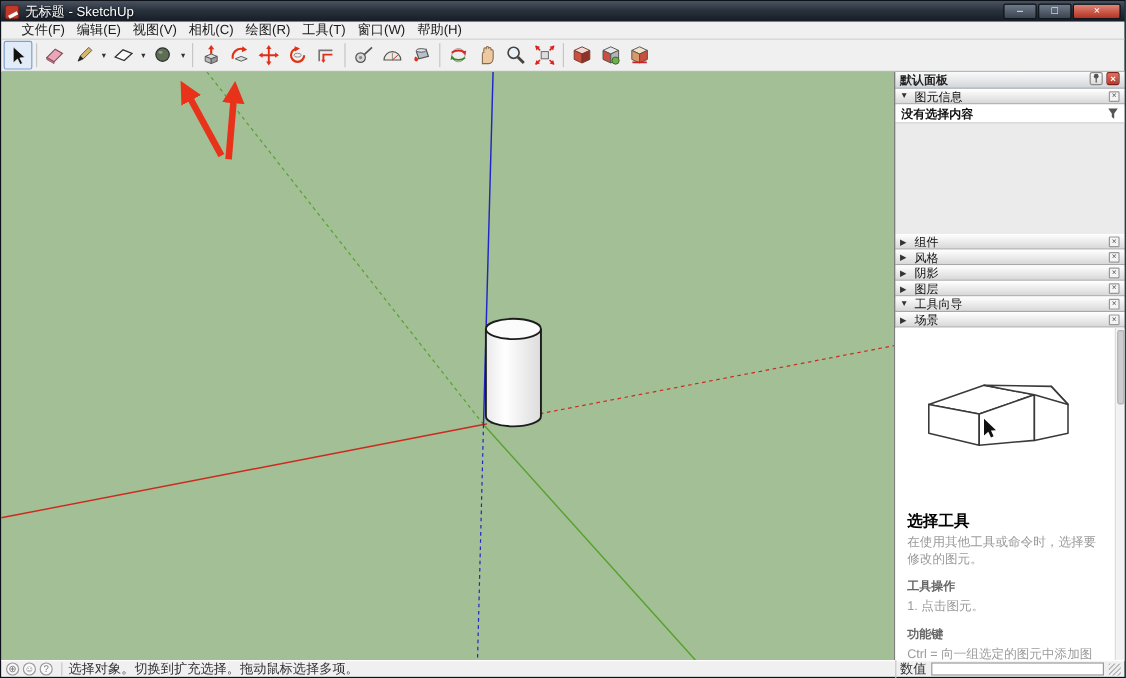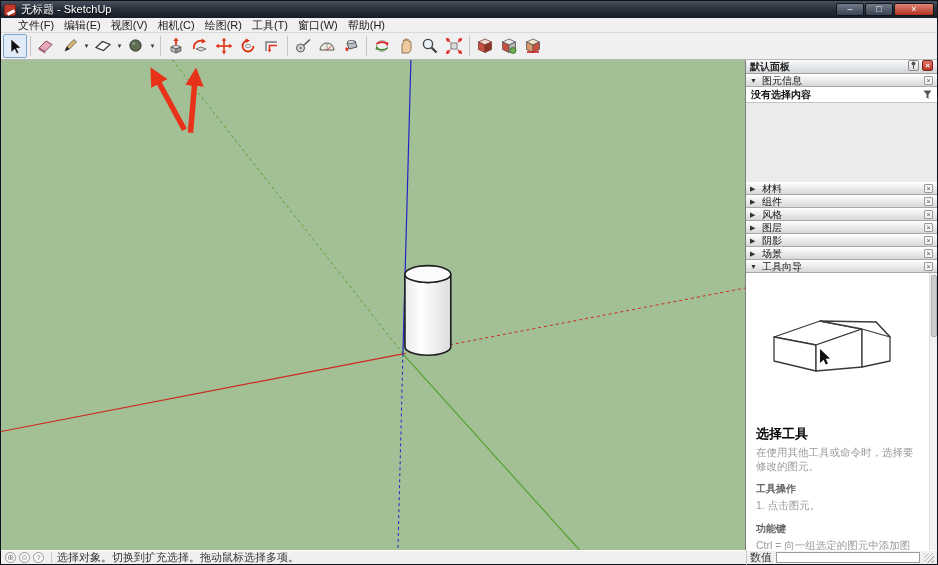--- a/index.html
+++ b/index.html
@@ -312,52 +312,47 @@
         <span class="txt">没有选择内容</span>
         <span class="spacer"></span>
         <svg width="9" height="10">
             <path d="M0.5,0.5 L8.5,0.5 L5.5,4.5 L5.5,9 L3.5,7.5 L3.5,4.5 Z" fill="#555"></path>
           </svg>
       </div>
       <div class="filler"></div>
 
       <div class="sec">
         <span class="arr">▶</span>
-        <span class="lbl">材料</span>
-        <span class="x">×</span>
-      </div>
-      <div class="sec">
-        <span class="arr">▶</span>
         <span class="lbl">组件</span>
         <span class="x">×</span>
       </div>
       <div class="sec">
         <span class="arr">▶</span>
         <span class="lbl">风格</span>
         <span class="x">×</span>
       </div>
       <div class="sec">
         <span class="arr">▶</span>
+        <span class="lbl">阴影</span>
+        <span class="x">×</span>
+      </div>
+      <div class="sec">
+        <span class="arr">▶</span>
         <span class="lbl">图层</span>
         <span class="x">×</span>
       </div>
-      <div class="sec">
-        <span class="arr">▶</span>
-        <span class="lbl">阴影</span>
-        <span class="x">×</span>
-      </div>
-      <div class="sec">
-        <span class="arr">▶</span>
-        <span class="lbl">场景</span>
-        <span class="x">×</span>
-      </div>
-
       <div class="sec">
         <span class="arr">▼</span>
         <span class="lbl">工具向导</span>
+        <span class="x">×</span>
+      </div>
+
+      <div class="sec">
+        <span class="arr">▶</span>
+        <span class="lbl">场景</span>
         <span class="x">×</span>
       </div>
 
       <div class="instructor">
         <div class="instr-inner">
           <div class="house-wrap">
             <svg width="150" height="100" viewBox="0 0 150 100">
               <g fill="#fff" stroke="#3a3a3a" stroke-width="1.3" stroke-linejoin="round">
                 <polygon points="12,36 58,20 100,28 54,44"></polygon>
                 <polygon points="12,36 54,44 54,70 12,60"></polygon>

